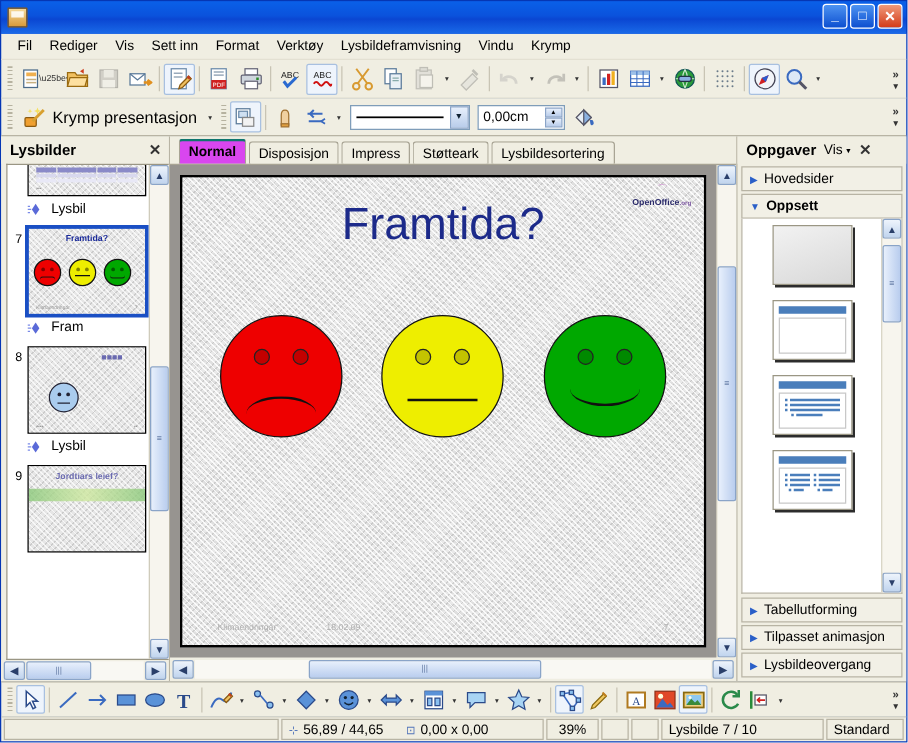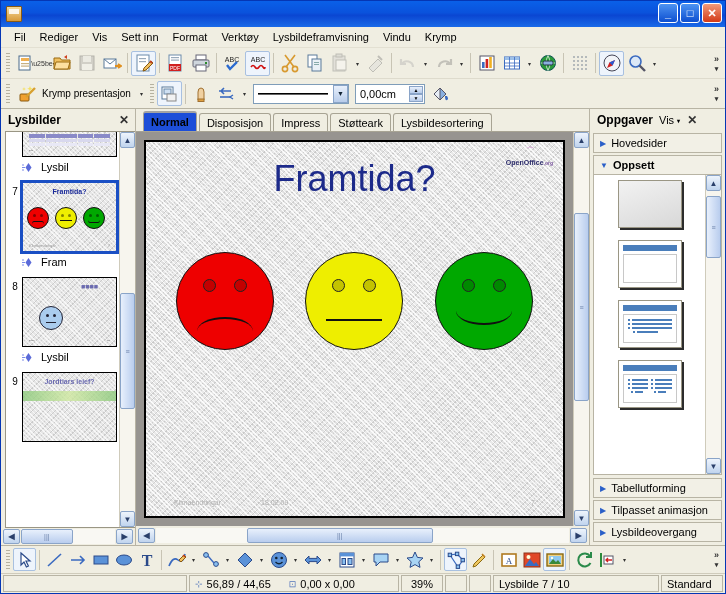--- a/index.html
+++ b/index.html
@@ -100,21 +100,21 @@
     font-size:9px; color:#333; font-weight:bold;
   }
   .chev .dn { font-size:7px; }
   .icn { width:20px; height:20px; display:block; }
   .icn.dim { opacity:.35; filter:grayscale(1); }
 
   .tb-wide {
     display:flex; align-items:center; height:24px;
     padding:0 4px; gap:4px; border:1px solid transparent;
   }
-  .tb-wide span { font-size:10px; white-space:nowrap; }
+  .tb-wide span { font-size:13px; white-space:nowrap; }
   .dropwrap {
     height:20px; display:flex; align-items:center;
     border:1px solid #7f9db9; background:#fff;
     margin:0 3px;
   }
   .dropwrap .dval {
     padding:0 4px; font-size:11px; white-space:nowrap;
     display:flex; align-items:center; gap:4px; height:100%;
   }
   .dropbtn {
@@ -239,22 +239,22 @@
   .vtab {
     height:18px; padding:0 7px;
     display:flex; align-items:center;
     font-size:11px; color:#000;
     background:#f0eee2;
     border:1px solid #a8a494;
     border-bottom:none;
     border-radius:3px 3px 0 0;
   }
   .vtab.sel {
-    font-weight:bold; background:#1d4ed8;
-    border-top:2px solid #a3a3a3; height:20px;
+    font-weight:bold; background:#d946ef;
+    border-top:2px solid #0f766e; height:20px;
   }
   #editarea {
     flex:1 1 auto; display:flex; min-height:0;
     border-top:1px solid #a8a494;
   }
   #canvaswrap {
     flex:1 1 auto; background:#979490;
     position:relative; min-width:0;
     display:flex; align-items:center; justify-content:center;
     padding:8px;
@@ -1199,17 +1199,17 @@
     <div class="sfield grow"></div>
     <div class="sfield" style="width:210px">
       <span class="scross">⊹</span>
       <span>56,89 / 44,65</span>
       <span class="scross" style="margin-left:14px">⊡</span>
       <span>0,00 x 0,00</span>
     </div>
     <div class="sfield" style="width:42px;justify-content:center">39%</div>
     <div class="sfield" style="width:22px"></div>
     <div class="sfield" style="width:22px"></div>
-    <div class="sfield" style="width:166px">Lysbilde 7 / 10</div>
+    <div class="sfield" style="width:130px">Lysbilde 7 / 10</div>
     <div class="sfield" style="width:62px">Standard</div>
   </div>
 
 </div>
 
 </body></html>

